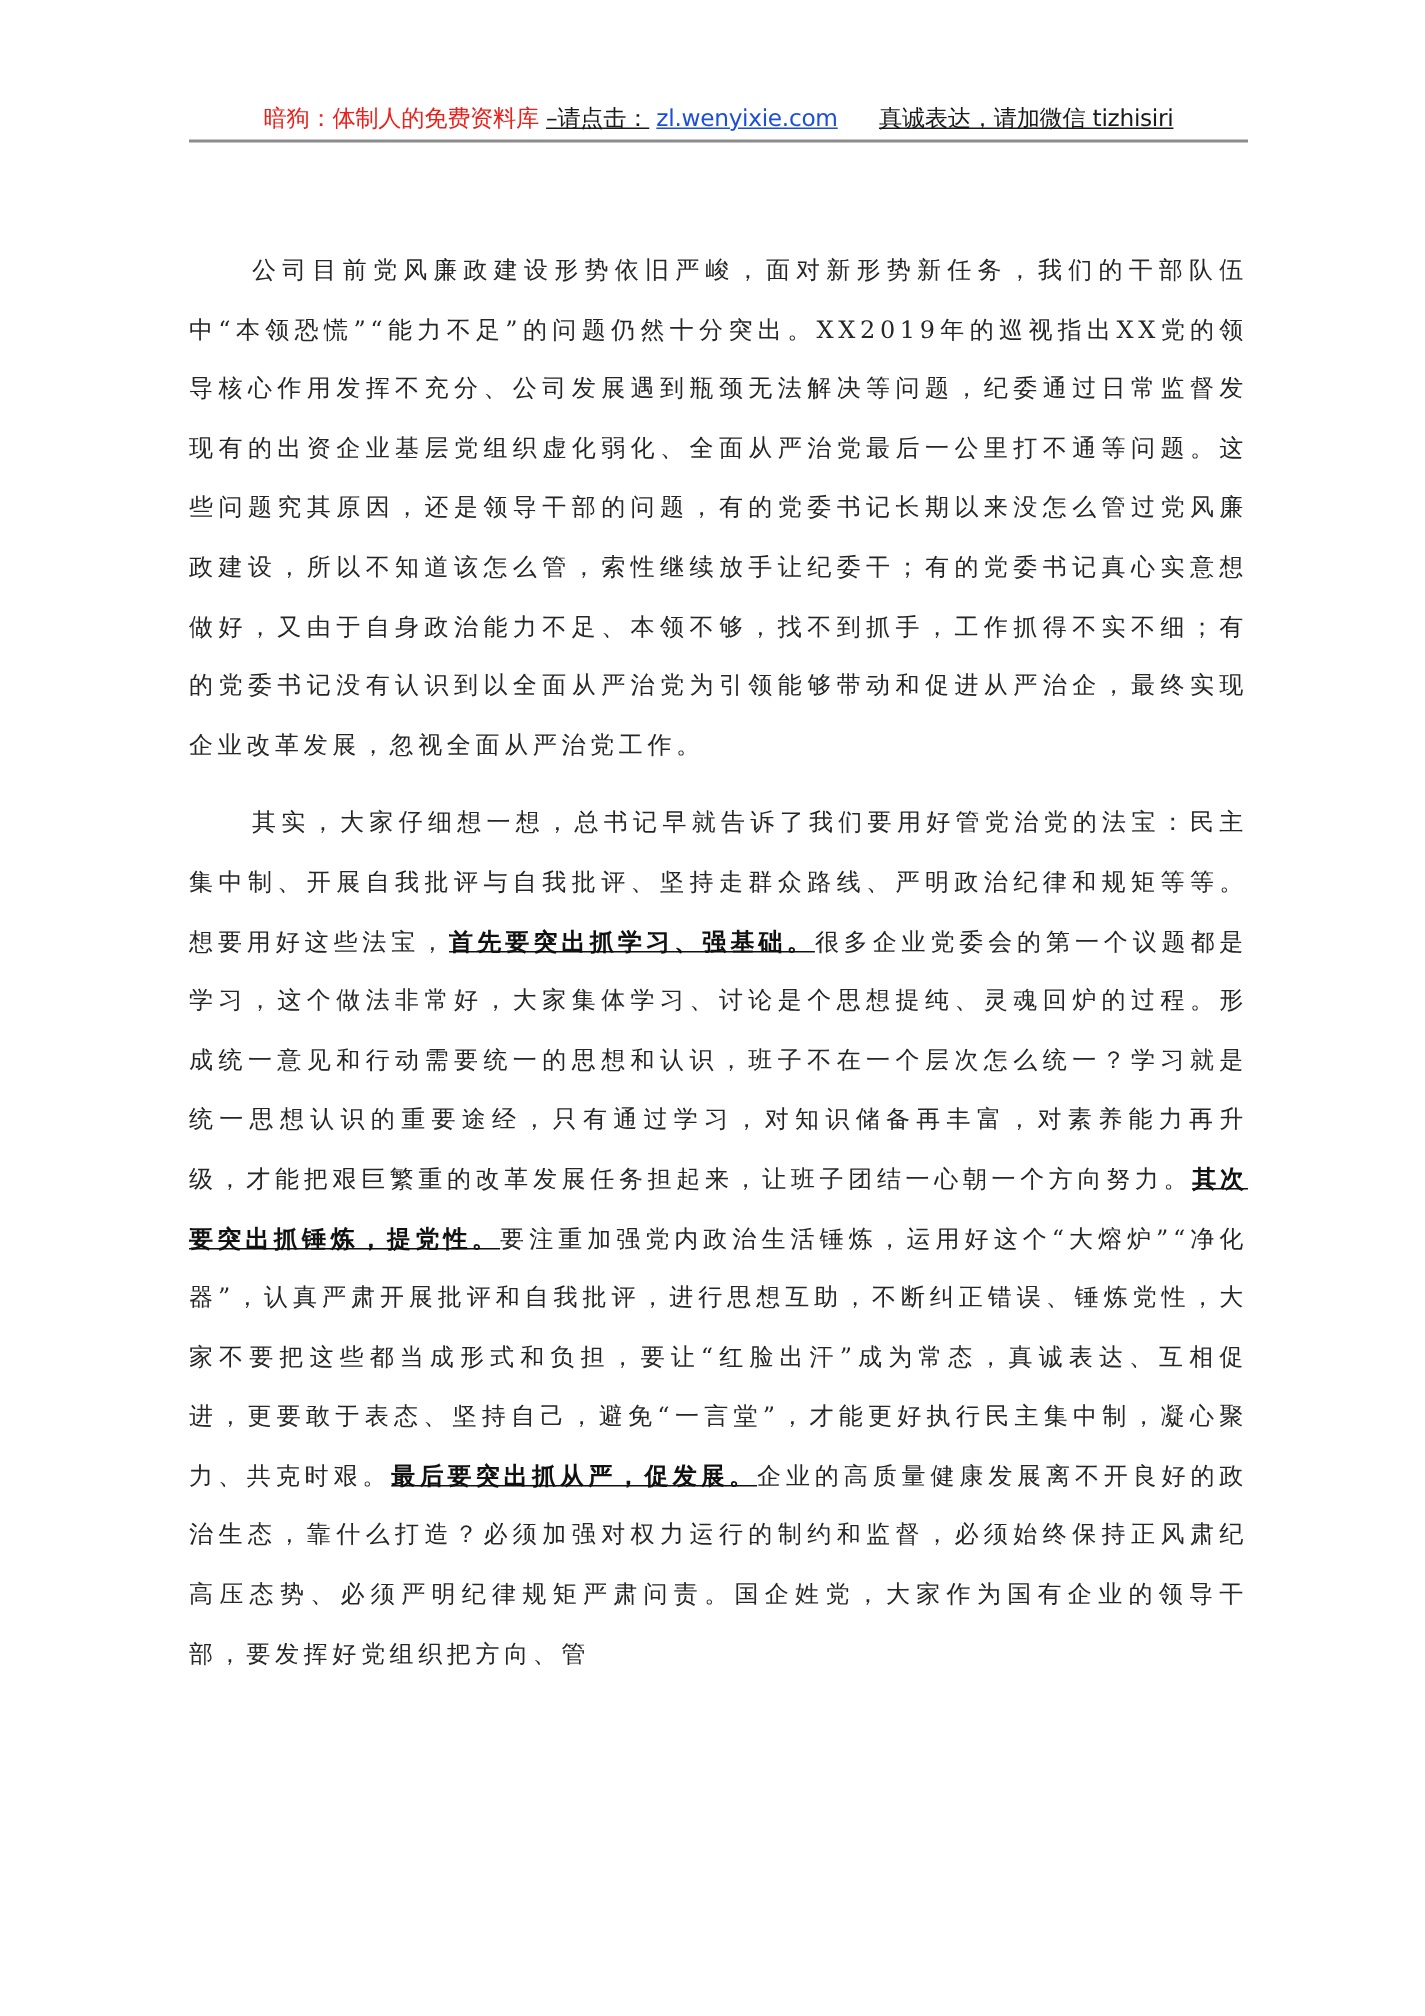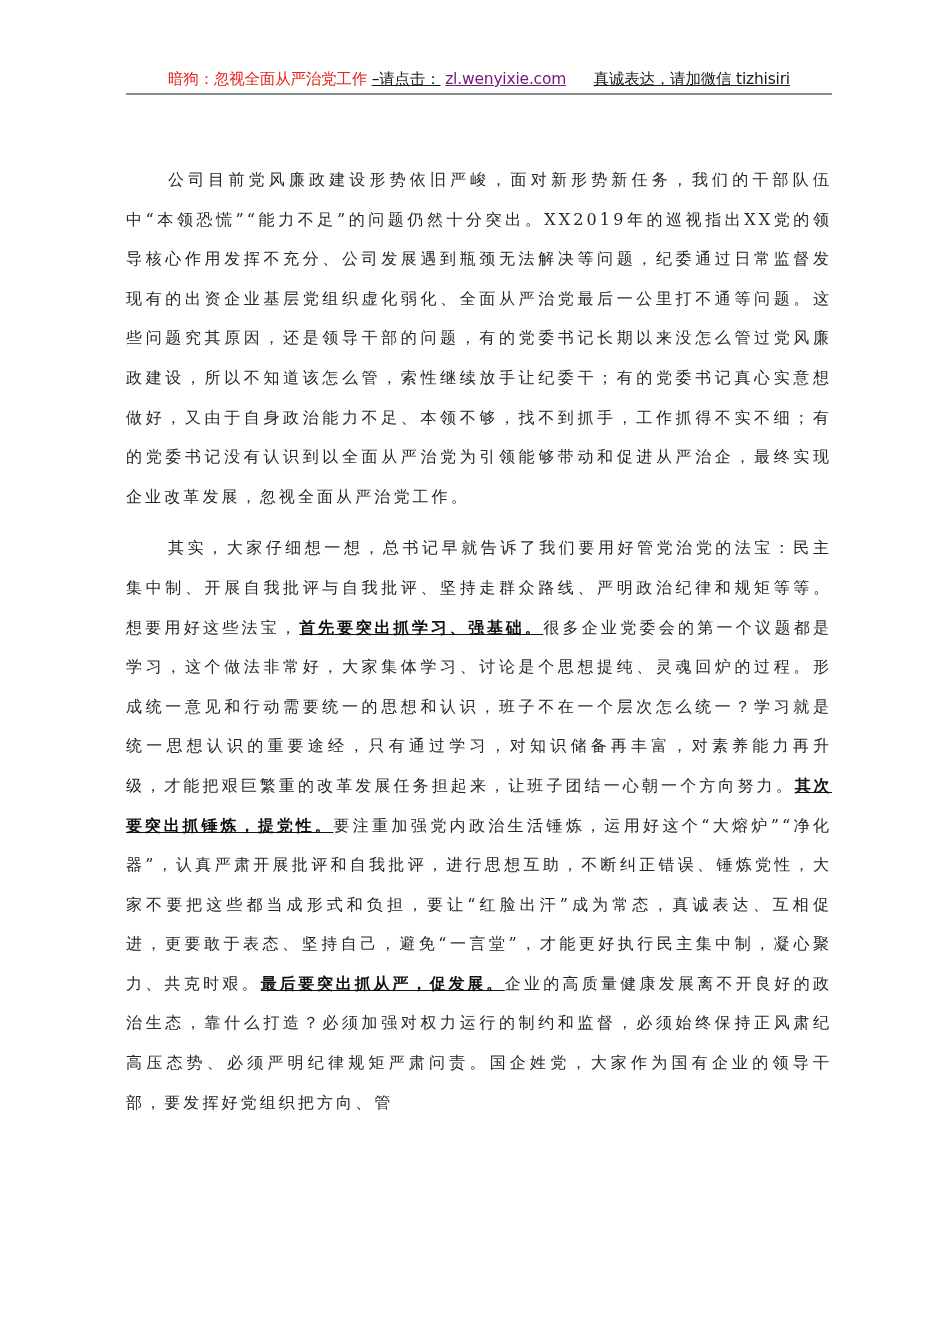--- a/index.html
+++ b/index.html
@@ -1,32 +1,32 @@
 <!DOCTYPE html>
 <html><head>
   <meta charset="utf-8">
   <style>
     html, body { margin: 0; padding: 0; background: #ffffff; }
     body { width: 950px; height: 1344px; position: relative; overflow: hidden; font-family: "DejaVu Serif", "Liberation Serif", serif; color: #1a1a1a; }
     .header { position: absolute; left: 126px; top: 66px; width: 706px; height: 26px; text-align: center; font-family: "DejaVu Sans", "Liberation Sans", sans-serif; font-size: 15.5px; line-height: 26px; white-space: nowrap; letter-spacing: -0.2px; }
     .header .red { color: #e8211c; }
     .header .dark { color: #1a1a1a; text-decoration: underline; }
-    .header .link { color: #701a75; text-decoration: underline; text-align: right; }
+    .header .link { color: #1d4ed8; text-decoration: underline; text-align: right; }
     .header .gap { display: inline-block; width: 18px; }
     .rule { position: absolute; left: 126px; top: 93px; width: 706px; height: 2px; background: #8c8c8c; }
     .body-text { position: absolute; left: 126px; top: 160px; width: 706px; }
     .para { margin: 0; font-size: 16px; line-height: 39.6px; letter-spacing: 3.1px; text-align: justify; text-align-last: left; text-indent: 42px; color: #262626; }
     .para + .para { margin-top: 12px; }
     .bold { font-weight: bold; color: #111; letter-spacing: 2.6px; text-decoration: underline; }
   </style>
 </head>
 <body>
 
 <div class="header">
-  <span class="red">暗狗：忽视全面从严治党工作</span>
+  <span class="red">暗狗：体制人的免费资料库</span>
   <span class="dark">–请点击：</span>
   <span class="link">zl.wenyixie.com</span>
   <span class="gap"></span>
   <span class="dark">真诚表达，请加微信 tizhisiri</span>
 </div>
 <div class="rule"></div>
 
 <div class="body-text">
   <p class="para">
     <span>公司目前党风廉政建设形势依旧严峻，面对新形势新任务，我们的干部队伍中“本领恐慌”“能力不足”的问题仍然十分突出。XX2019年的巡视指出XX党的领导核心作用发挥不充分、公司发展遇到瓶颈无法解决等问题，纪委通过日常监督发现有的出资企业基层党组织虚化弱化、全面从严治党最后一公里打不通等问题。这些问题究其原因，还是领导干部的问题，有的党委书记长期以来没怎么管过党风廉政建设，所以不知道该怎么管，索性继续放手让纪委干；有的党委书记真心实意想做好，又由于自身政治能力不足、本领不够，找不到抓手，工作抓得不实不细；有的党委书记没有认识到以全面从严治党为引领能够带动和促进从严治企，最终实现企业改革发展，忽视全面从严治党工作。</span>

